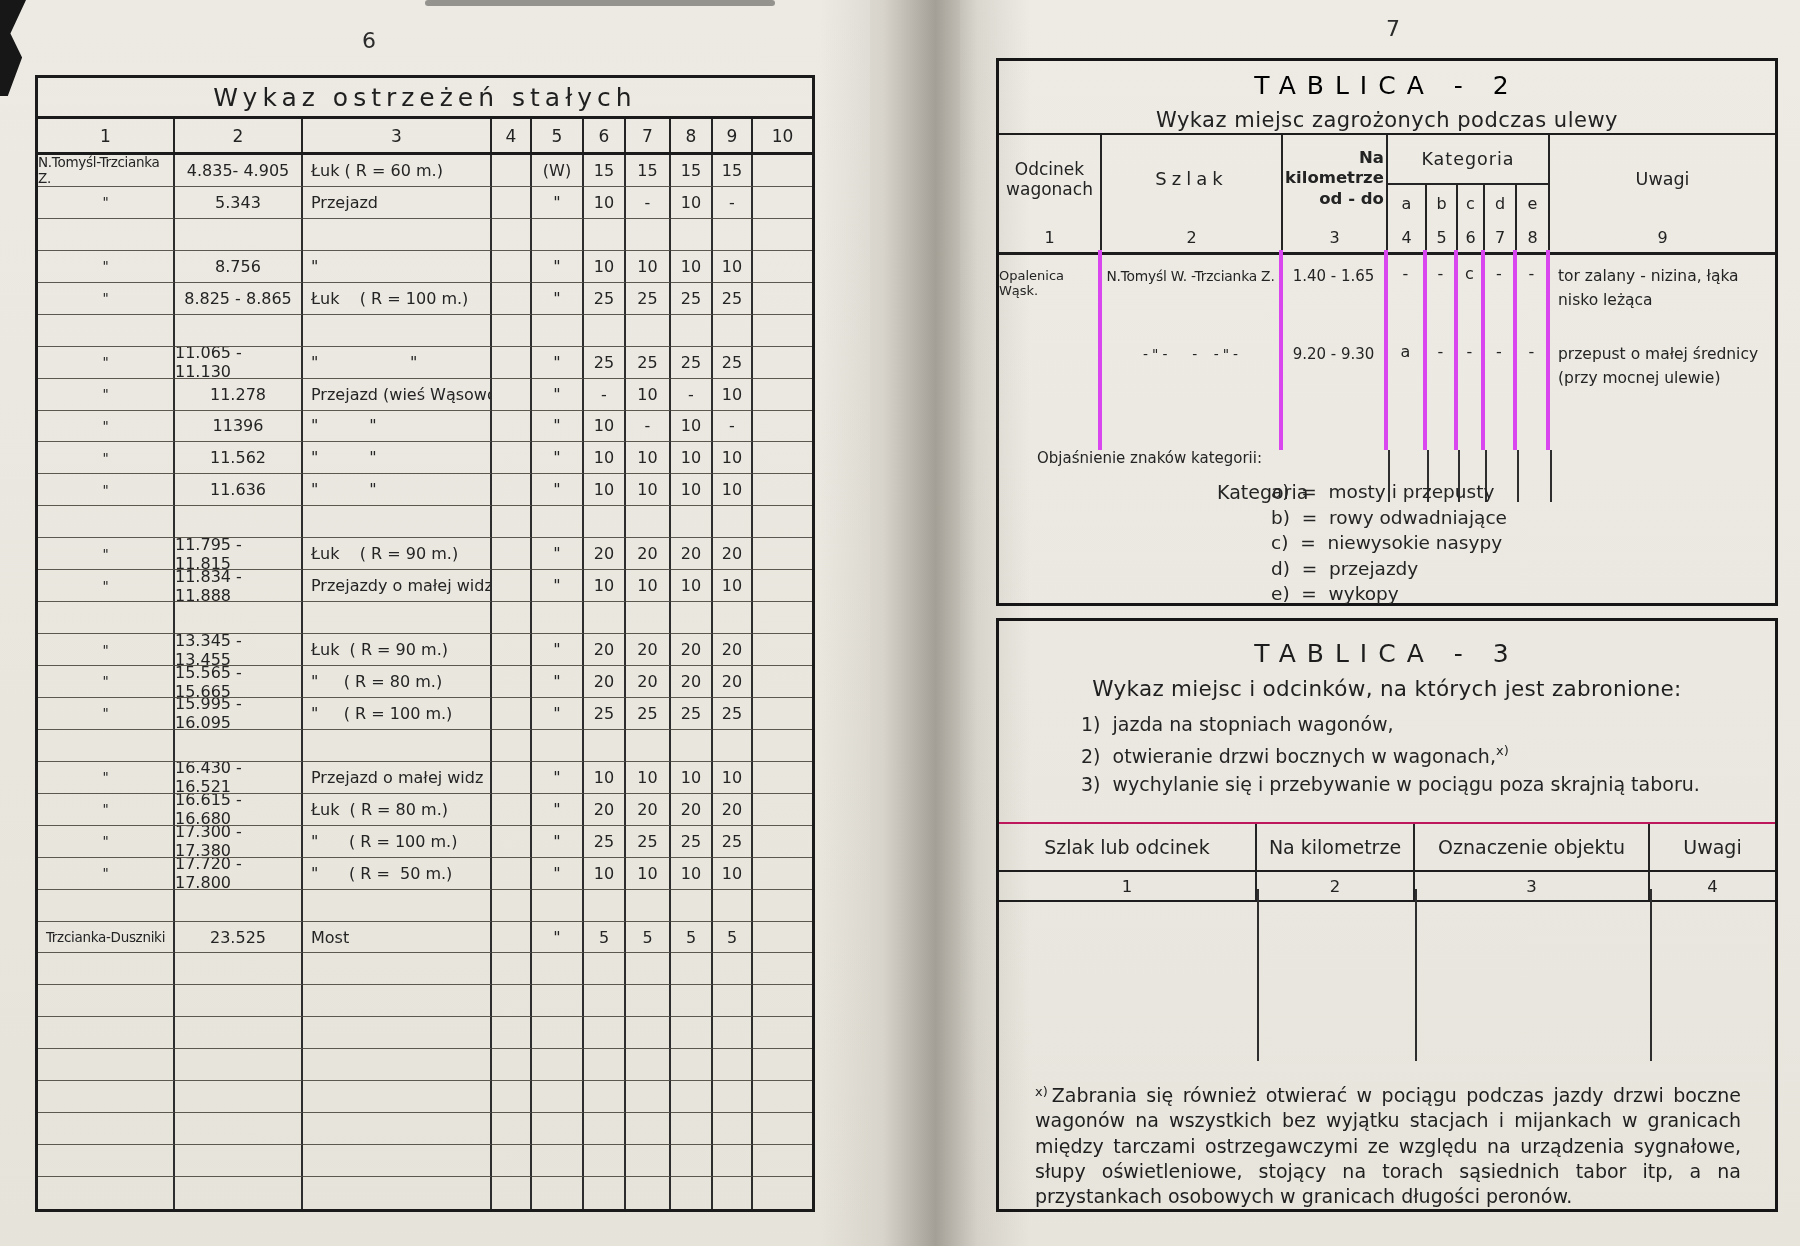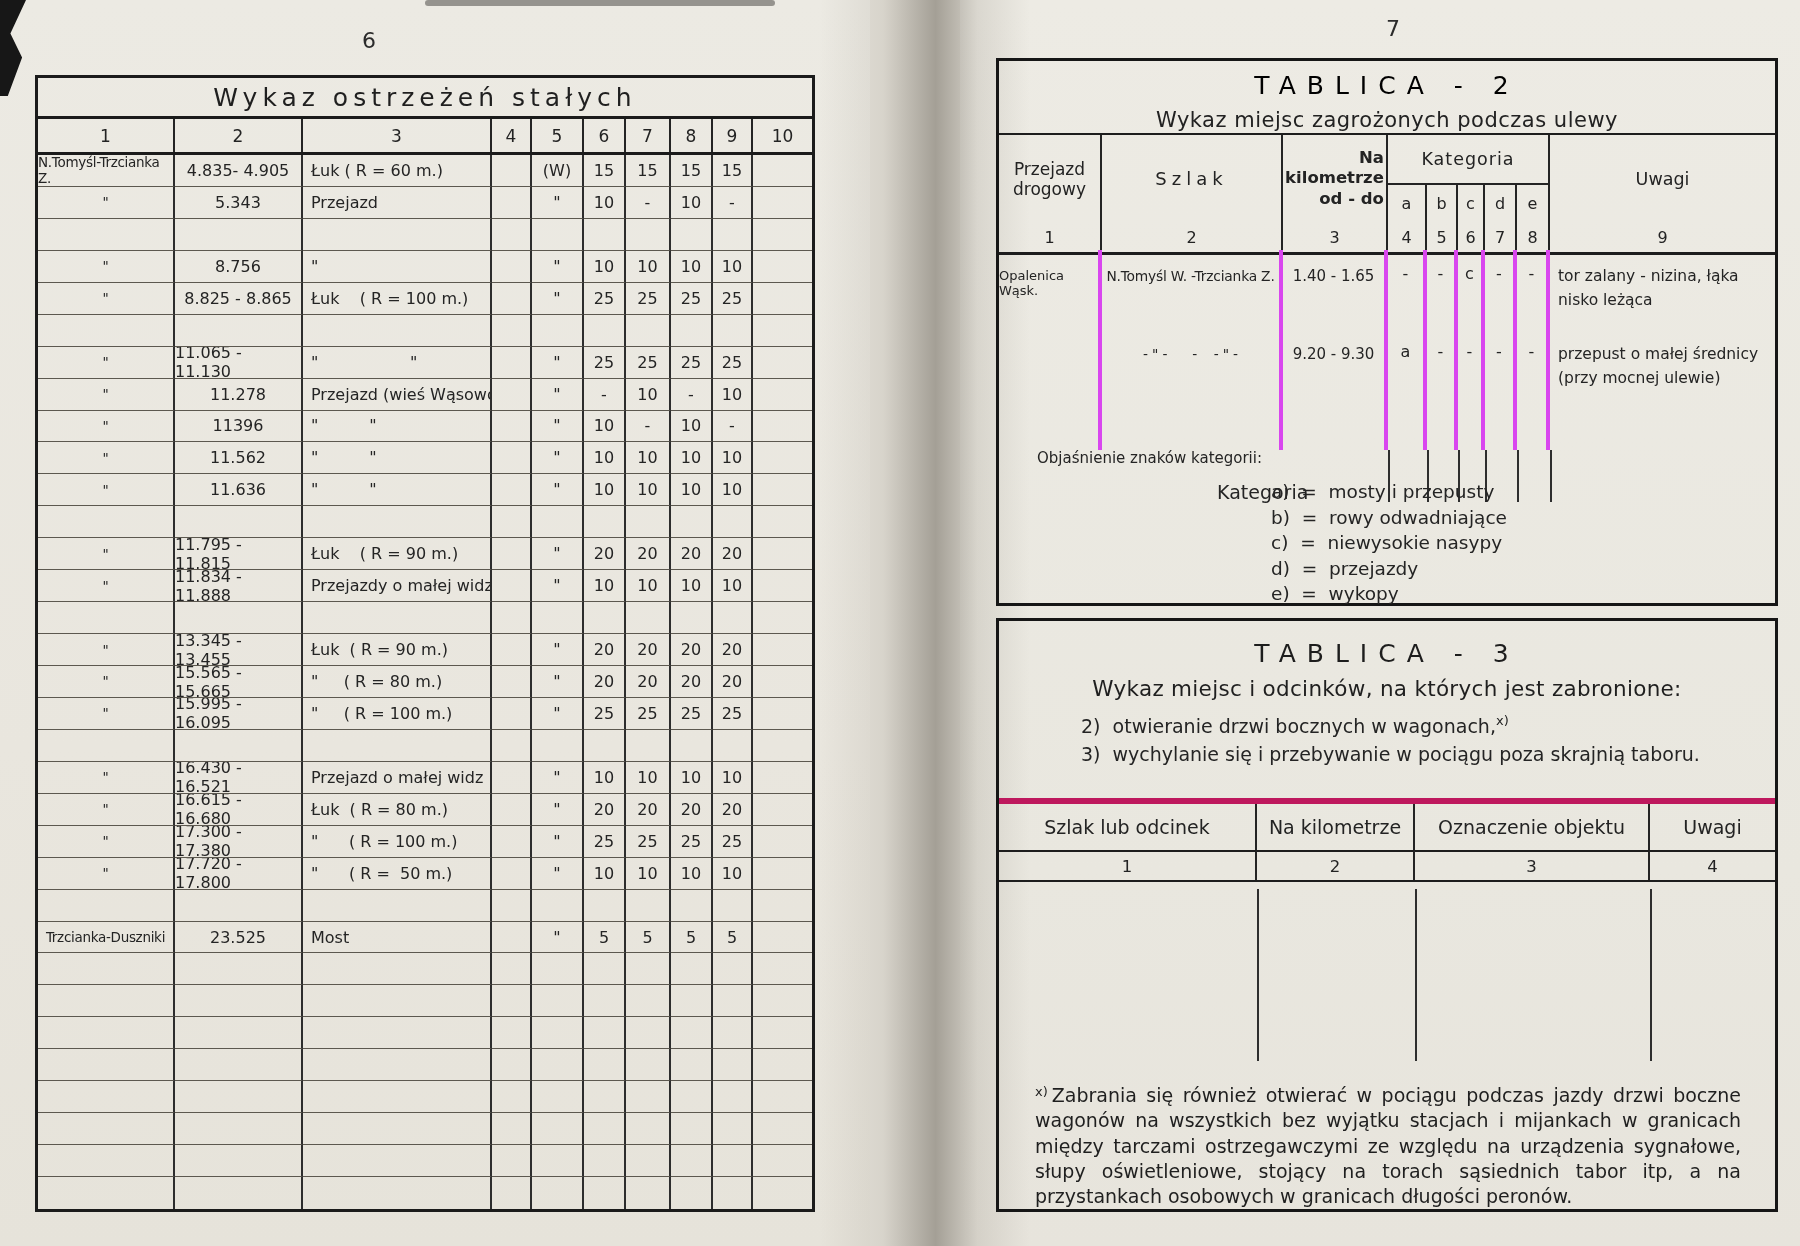--- a/index.html
+++ b/index.html
@@ -83,23 +83,23 @@
   
   .t3box{position:absolute;left:996px;top:618px;width:782px;height:594px;
     border:3px solid #161616;box-sizing:border-box;}
   .t3-title{position:absolute;left:0;right:0;top:18px;text-align:center;
     font-size:25px;letter-spacing:11px;color:#1d1d1d;}
   .t3-sub{position:absolute;left:0;right:0;top:55px;text-align:center;
     font-size:21.5px;letter-spacing:0.3px;color:#1f1f1f;}
   .t3-items{position:absolute;left:82px;top:92px;}
   .t3-item{height:30px;font-size:19px;color:#242424;white-space:pre;}
   .t3-item sup{font-size:13px;vertical-align:8px;}
-  .t3-header{position:absolute;left:0;right:0;top:177px;
+  .t3-header{position:absolute;left:0;right:0;top:201px;
     display:grid;grid-template-columns:258px 158px 235px 1fr;grid-template-rows:46px 30px;
-    border-top:6px solid #be185d;border-bottom:2px solid #1d1d1d;}
+    border-top:2px solid #be185d;border-bottom:2px solid #1d1d1d;}
   .t3-header > div{display:flex;align-items:center;justify-content:center;border-right:2px solid #242424;}
   .t3h{font-size:19px;}
   .t3h-num{border-top:2.5px solid #1d1d1d;font-size:16.5px;}
   .t3-header > div:nth-child(4n){border-right:none;}
   .t3-foot{position:absolute;left:36px;top:462px;width:706px;
     font-size:19px;line-height:1.33;color:#1f1f1f;text-align:justify;}
   .t3-foot sup{font-size:13px;vertical-align:6px;margin-right:4px;}
 </style>
 </head>
 <body>
@@ -458,21 +458,21 @@
       <div class="lt-cell col8"></div>
       <div class="lt-cell col9"></div>
       <div class="lt-cell col10"></div>
     </div>
 </div>
 
 <div class="t2box">
   <div class="t2-title">TABLICA - 2</div>
   <div class="t2-sub">Wykaz miejsc zagrożonych podczas ulewy</div>
   <div class="t2-header" id="t2-header">
-    <div class="t2h-odcinek">Przejazd drogowy</div>
+    <div class="t2h-odcinek">Odcinek wagonach</div>
     <div class="t2h-szlak">Szlak</div>
     <div class="t2h-km">Na kilometrze od - do</div>
     <div class="t2h-kat">Kategoria</div>
     <div class="t2h-uwagi">Uwagi</div>
   <div class="t2h-sub" style="grid-area: 2 / 4;">a</div>
       <div class="t2h-sub" style="grid-area: 2 / 5;">b</div>
       <div class="t2h-sub" style="grid-area: 2 / 6;">c</div>
       <div class="t2h-sub" style="grid-area: 2 / 7;">d</div>
       <div class="t2h-sub" style="grid-area: 2 / 8;">e</div>
       <div class="t2h-num" style="grid-area: 3 / 1;">1</div>
@@ -521,20 +521,21 @@
       <div class="t2-legend-item">c)  =  niewysokie nasypy</div>
       <div class="t2-legend-item">d)  =  przejazdy</div>
       <div class="t2-legend-item">e)  =  wykopy</div>
     </div>
 </div>
 
 <div class="t3box">
   <div class="t3-title">TABLICA - 3</div>
   <div class="t3-sub">Wykaz miejsc i odcinków, na których jest zabronione:</div>
   <div class="t3-items" id="t3-items">
+      <div class="t3-item">1)  jazda na stopniach wagonów,</div>
       <div class="t3-item">2)  otwieranie drzwi bocznych w wagonach,<sup>x)</sup></div>
       <div class="t3-item">3)  wychylanie się i przebywanie w pociągu poza skrajnią taboru.</div>
     </div>
   <div class="t3-header" id="t3-header">
       <div class="t3h" style="grid-area: 1 / 1;">Szlak lub odcinek</div>
       <div class="t3h" style="grid-area: 1 / 2;">Na kilometrze</div>
       <div class="t3h" style="grid-area: 1 / 3;">Oznaczenie objektu</div>
       <div class="t3h" style="grid-area: 1 / 4;">Uwagi</div>
       <div class="t3h-num" style="grid-area: 2 / 1;">1</div>
       <div class="t3h-num" style="grid-area: 2 / 2;">2</div>

